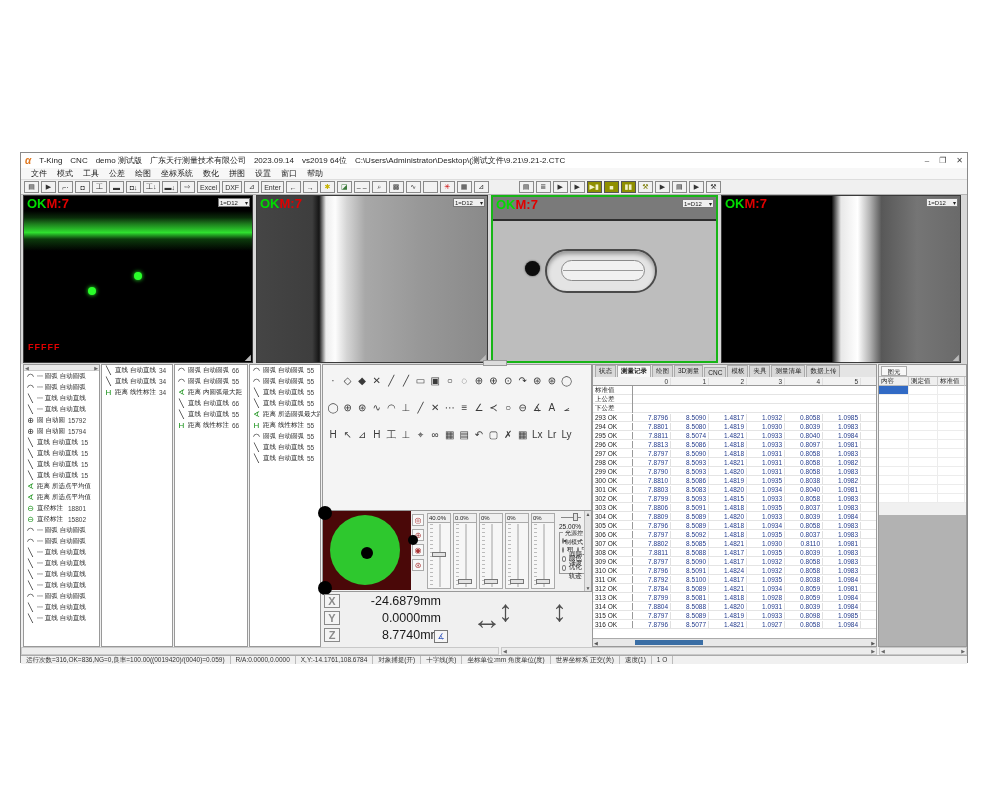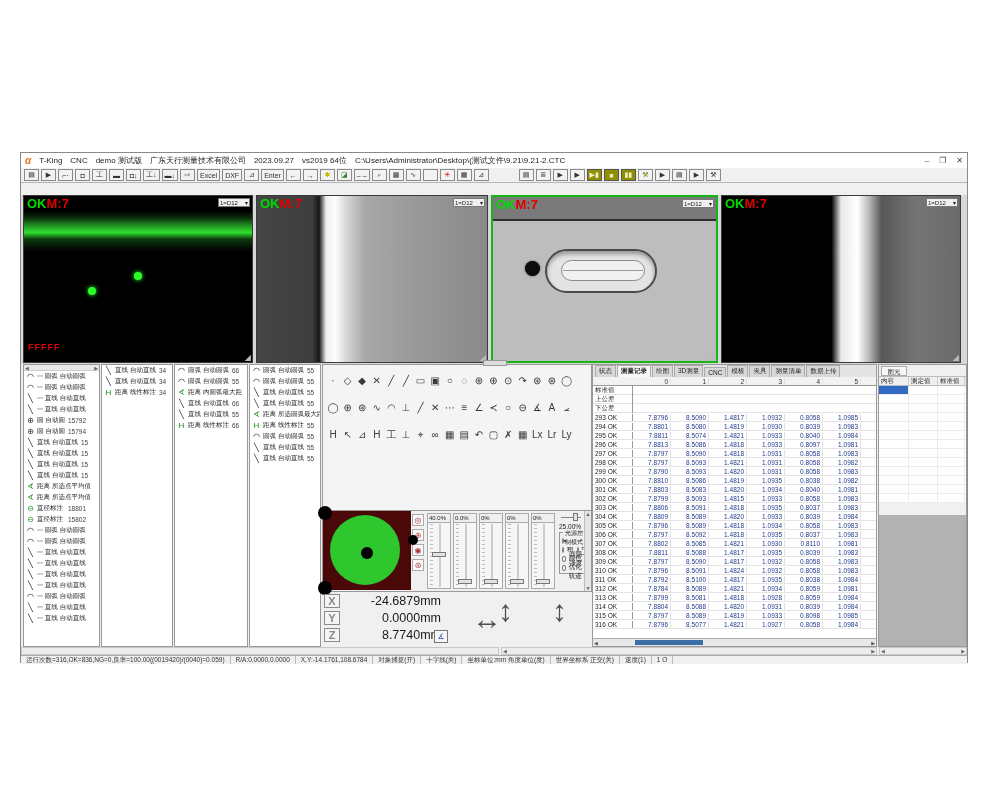--- a/index.html
+++ b/index.html
@@ -130,30 +130,43 @@
 <body>
 
 <div class="app">
 
   <div class="titlebar">
     <span class="logo">α</span>
     <span>T-King</span>
     <span>CNC</span>
     <span>demo 测试版</span>
     <span>广东天行测量技术有限公司</span>
-    <span>2023.09.27</span>
+    <span>2023.09.14</span>
     <span>vs2019 64位</span>
     <span>C:\Users\Administrator\Desktop\(测试文件\9.21\9.21-2.CTC</span>
     <span class="wctl">
       <span>–</span>
       <span>❐</span>
       <span>✕</span>
     </span>
   </div>
 
+  <div class="menubar" id="menubar">
+      <span>文件</span>
+      <span>模式</span>
+      <span>工具</span>
+      <span>公差</span>
+      <span>绘图</span>
+      <span>坐标系统</span>
+      <span>数化</span>
+      <span>拼图</span>
+      <span>设置</span>
+      <span>窗口</span>
+      <span>帮助</span>
+    </div>
 
   <div class="toolbar" id="toolbar">
       <div class="tbtn">▤</div>
       <div class="tbtn">▶</div>
       <div class="tbtn">⌐·</div>
       <div class="tbtn">◘</div>
       <div class="tbtn">工</div>
       <div class="tbtn">▬</div>
       <div class="tbtn">◘↓</div>
       <div class="tbtn">工↓</div>

